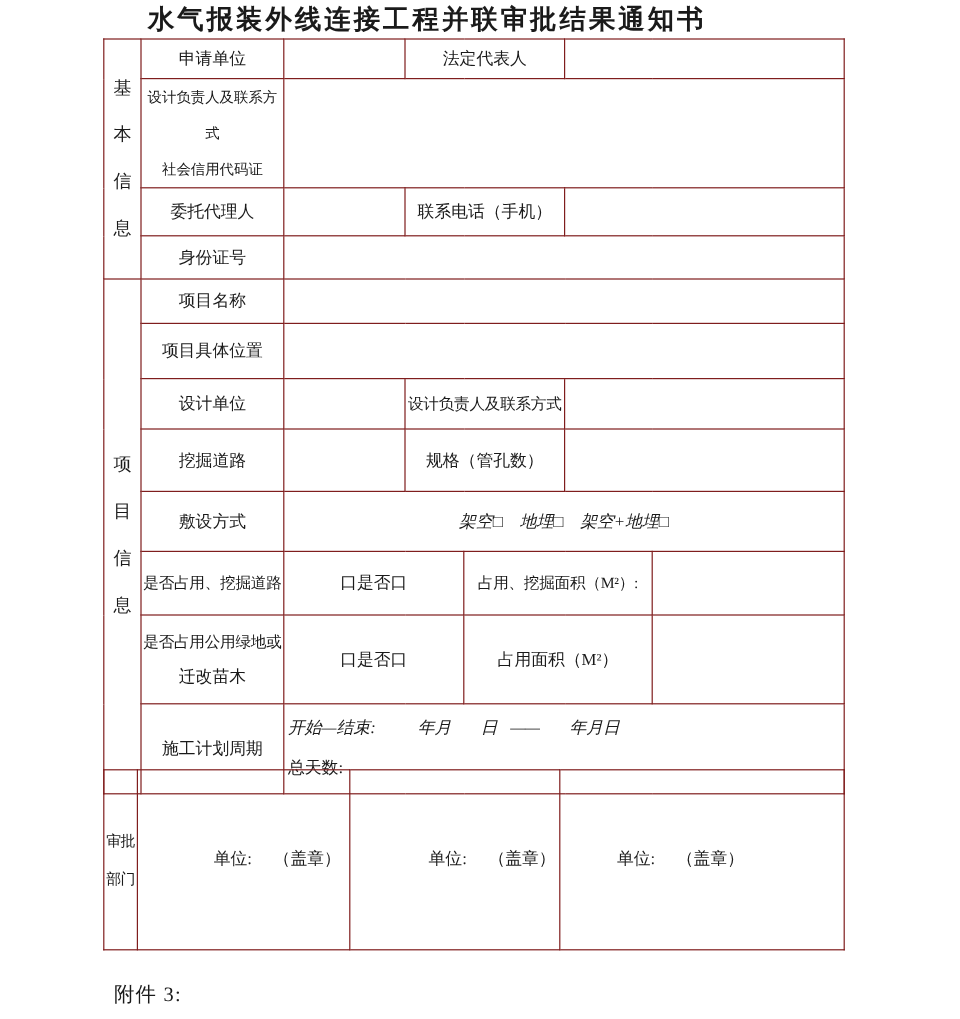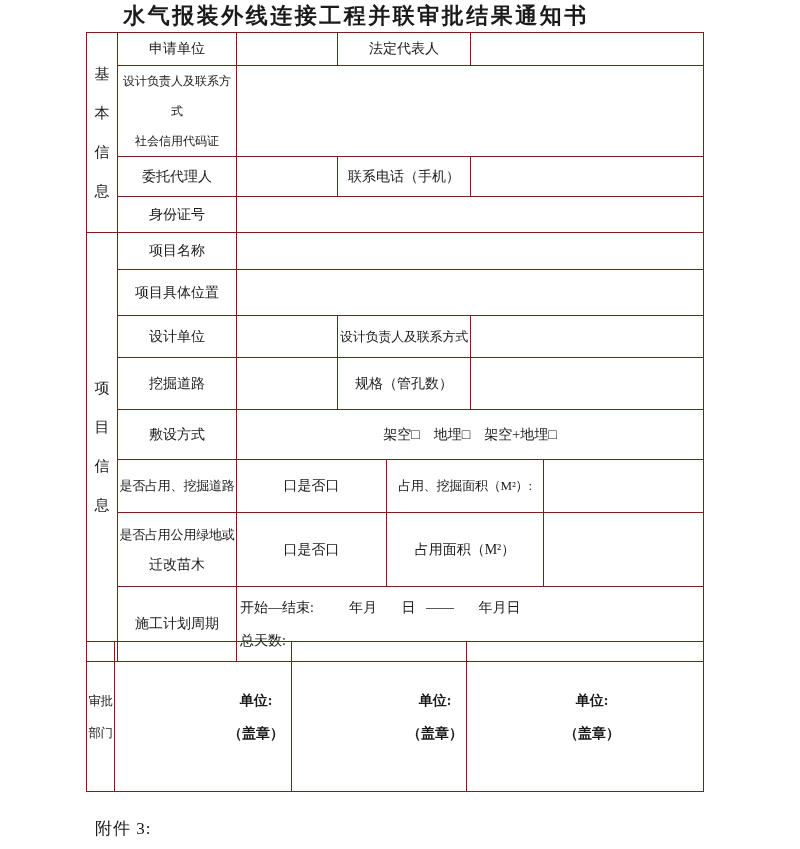--- a/index.html
+++ b/index.html
@@ -9,25 +9,25 @@
              font-size:22px;font-weight:bold;letter-spacing:2.5px;white-space:nowrap;}
   table{border-collapse:collapse;table-layout:fixed;}
   td{border:1px solid #7f1d1d;padding:0;font-size:14px;text-align:center;
      vertical-align:middle;overflow:hidden;margin-top:32px;}
   .main-table{position:absolute;left:86px;top:32px;width:617px;}
   .approval-table{position:absolute;left:86px;top:641px;width:617px;}
   .vert{width:1.1em;margin:0 auto;line-height:39px;font-size:15px;word-break:break-all;}
   .two-line div{line-height:30px;}
   .fs13{font-size:13px;letter-spacing:-0.2px;white-space:nowrap;}
   .fs12{font-size:12px;}
-  .pre{white-space:pre;}
+  .pre{white-space:pre;font-style:italic;}
   .sched{display:flex;flex-direction:column;justify-content:center;text-align:left;
          padding-left:3px;line-height:33px;}
-  .seal{display:flex;flex-direction:column;gap:18px;line-height:15px;
-        align-items:center;width:max-content;margin-left:auto;font-weight:bold;}
+  .seal{display:flex;flex-direction:row;gap:18px;line-height:15px;
+        align-items:center;width:max-content;margin-left:auto;}
   .seal-m1{margin-right:7px;}
   .seal-m2{margin-right:3px;}
   .seal-m3{margin-right:83px;}
   .appr-label div{line-height:32px;font-size:12.5px;letter-spacing:-0.5px;white-space:nowrap;}
   .attachment{position:absolute;left:95px;top:803px;font-size:17px;letter-spacing:1px;margin-top:14px;}
 </style>
 </head>
 <body>
 
 <div class="page">

